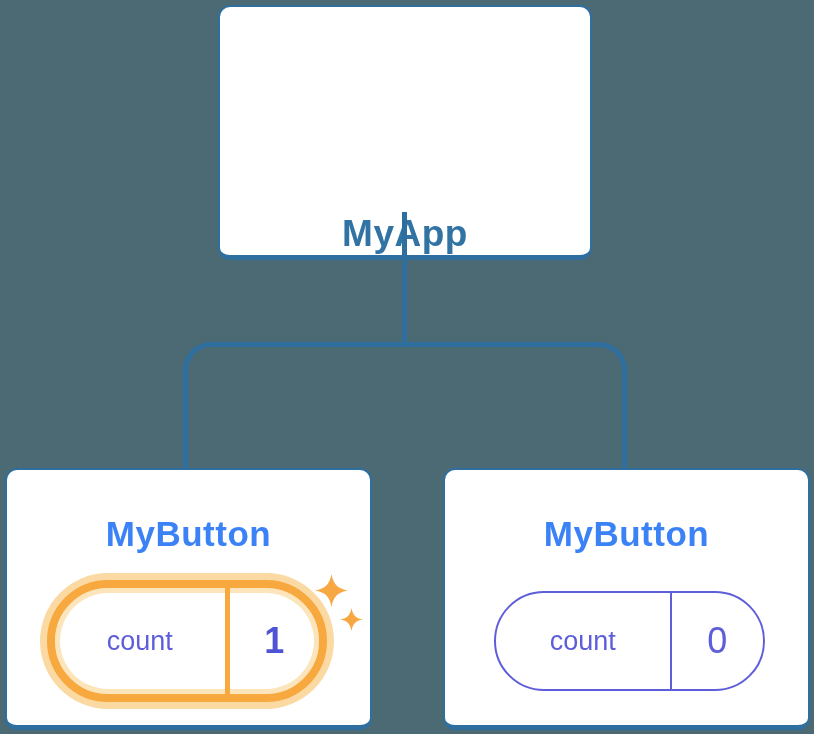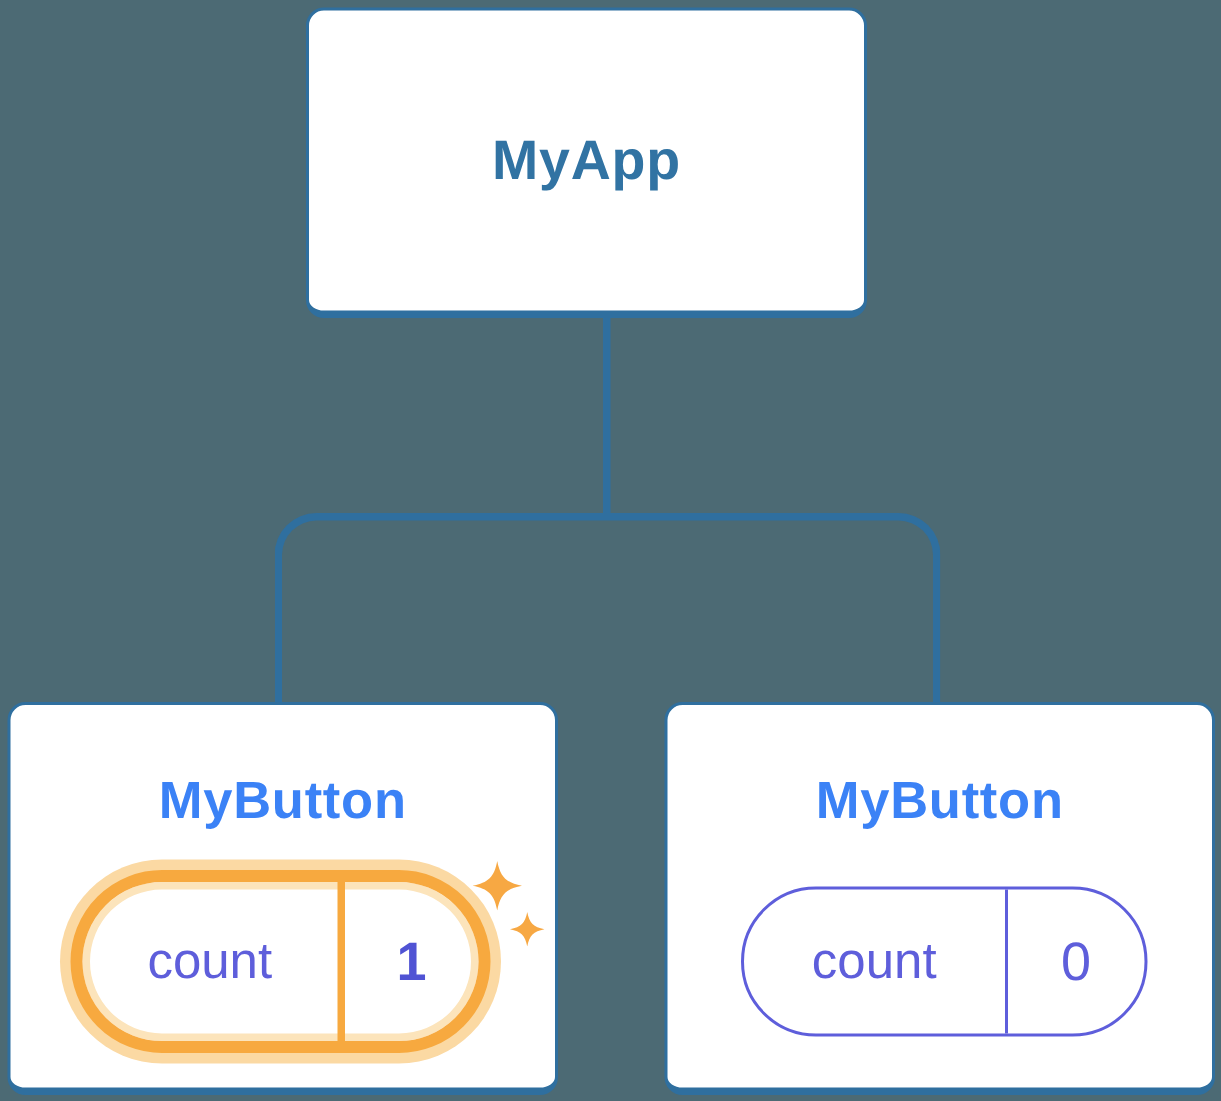--- a/index.html
+++ b/index.html
@@ -18,23 +18,23 @@
   
   .card {
     position: absolute;
     background: #ffffff;
     border: 2px solid #2F6F9F;
     border-bottom-width: 5px;
     border-radius: 12px;
     box-sizing: border-box;
   }
   .card-root {
-    left: 204px; top: 5px;
-    width: 374px; height: 207px;
-    display: flex; align-items: center; justify-content: center;
+    left: 218px; top: 5px;
+    width: 374px; height: 255px;
+    display: flex; align-items: flex-end; justify-content: center;
   }
   .card-child-left  { left: 5px;   top: 468px; width: 367px; height: 262px; }
   .card-child-right { left: 443px; top: 468px; width: 367px; height: 262px; }
 
   .node-title {
     color: #3b82f6;
     font-size: 35px;
     font-weight: 700;
     letter-spacing: 0.5px;
     text-align: center;
@@ -83,21 +83,21 @@
     width: 280px; height: 122px;
     border: 8px solid #F7A93F;
     border-radius: 70px;
     box-shadow: 0 0 0 7px #FBD9A3, inset 0 0 0 5px #FCE4BB;
   }
   .pill-cell {
     display: flex;
     align-items: center;
     justify-content: center;
     color: #5E5EDB;
-    font-size: 34px;
+    font-size: 27px;
   }
   .pill-cell.label { flex: 1.9; }
   .pill-cell.value { flex: 1; font-size: 36px; }
   .pill-highlight .pill-cell.value { font-weight: 700; color: #5053D4; }
   .pill-divider {
     width: 0;
     align-self: stretch;
   }
   .pill-plain .pill-divider     { border-left: 2px solid #5E5EDB; }
   .pill-highlight .pill-divider { border-left: 5px solid #F7A93F; }

